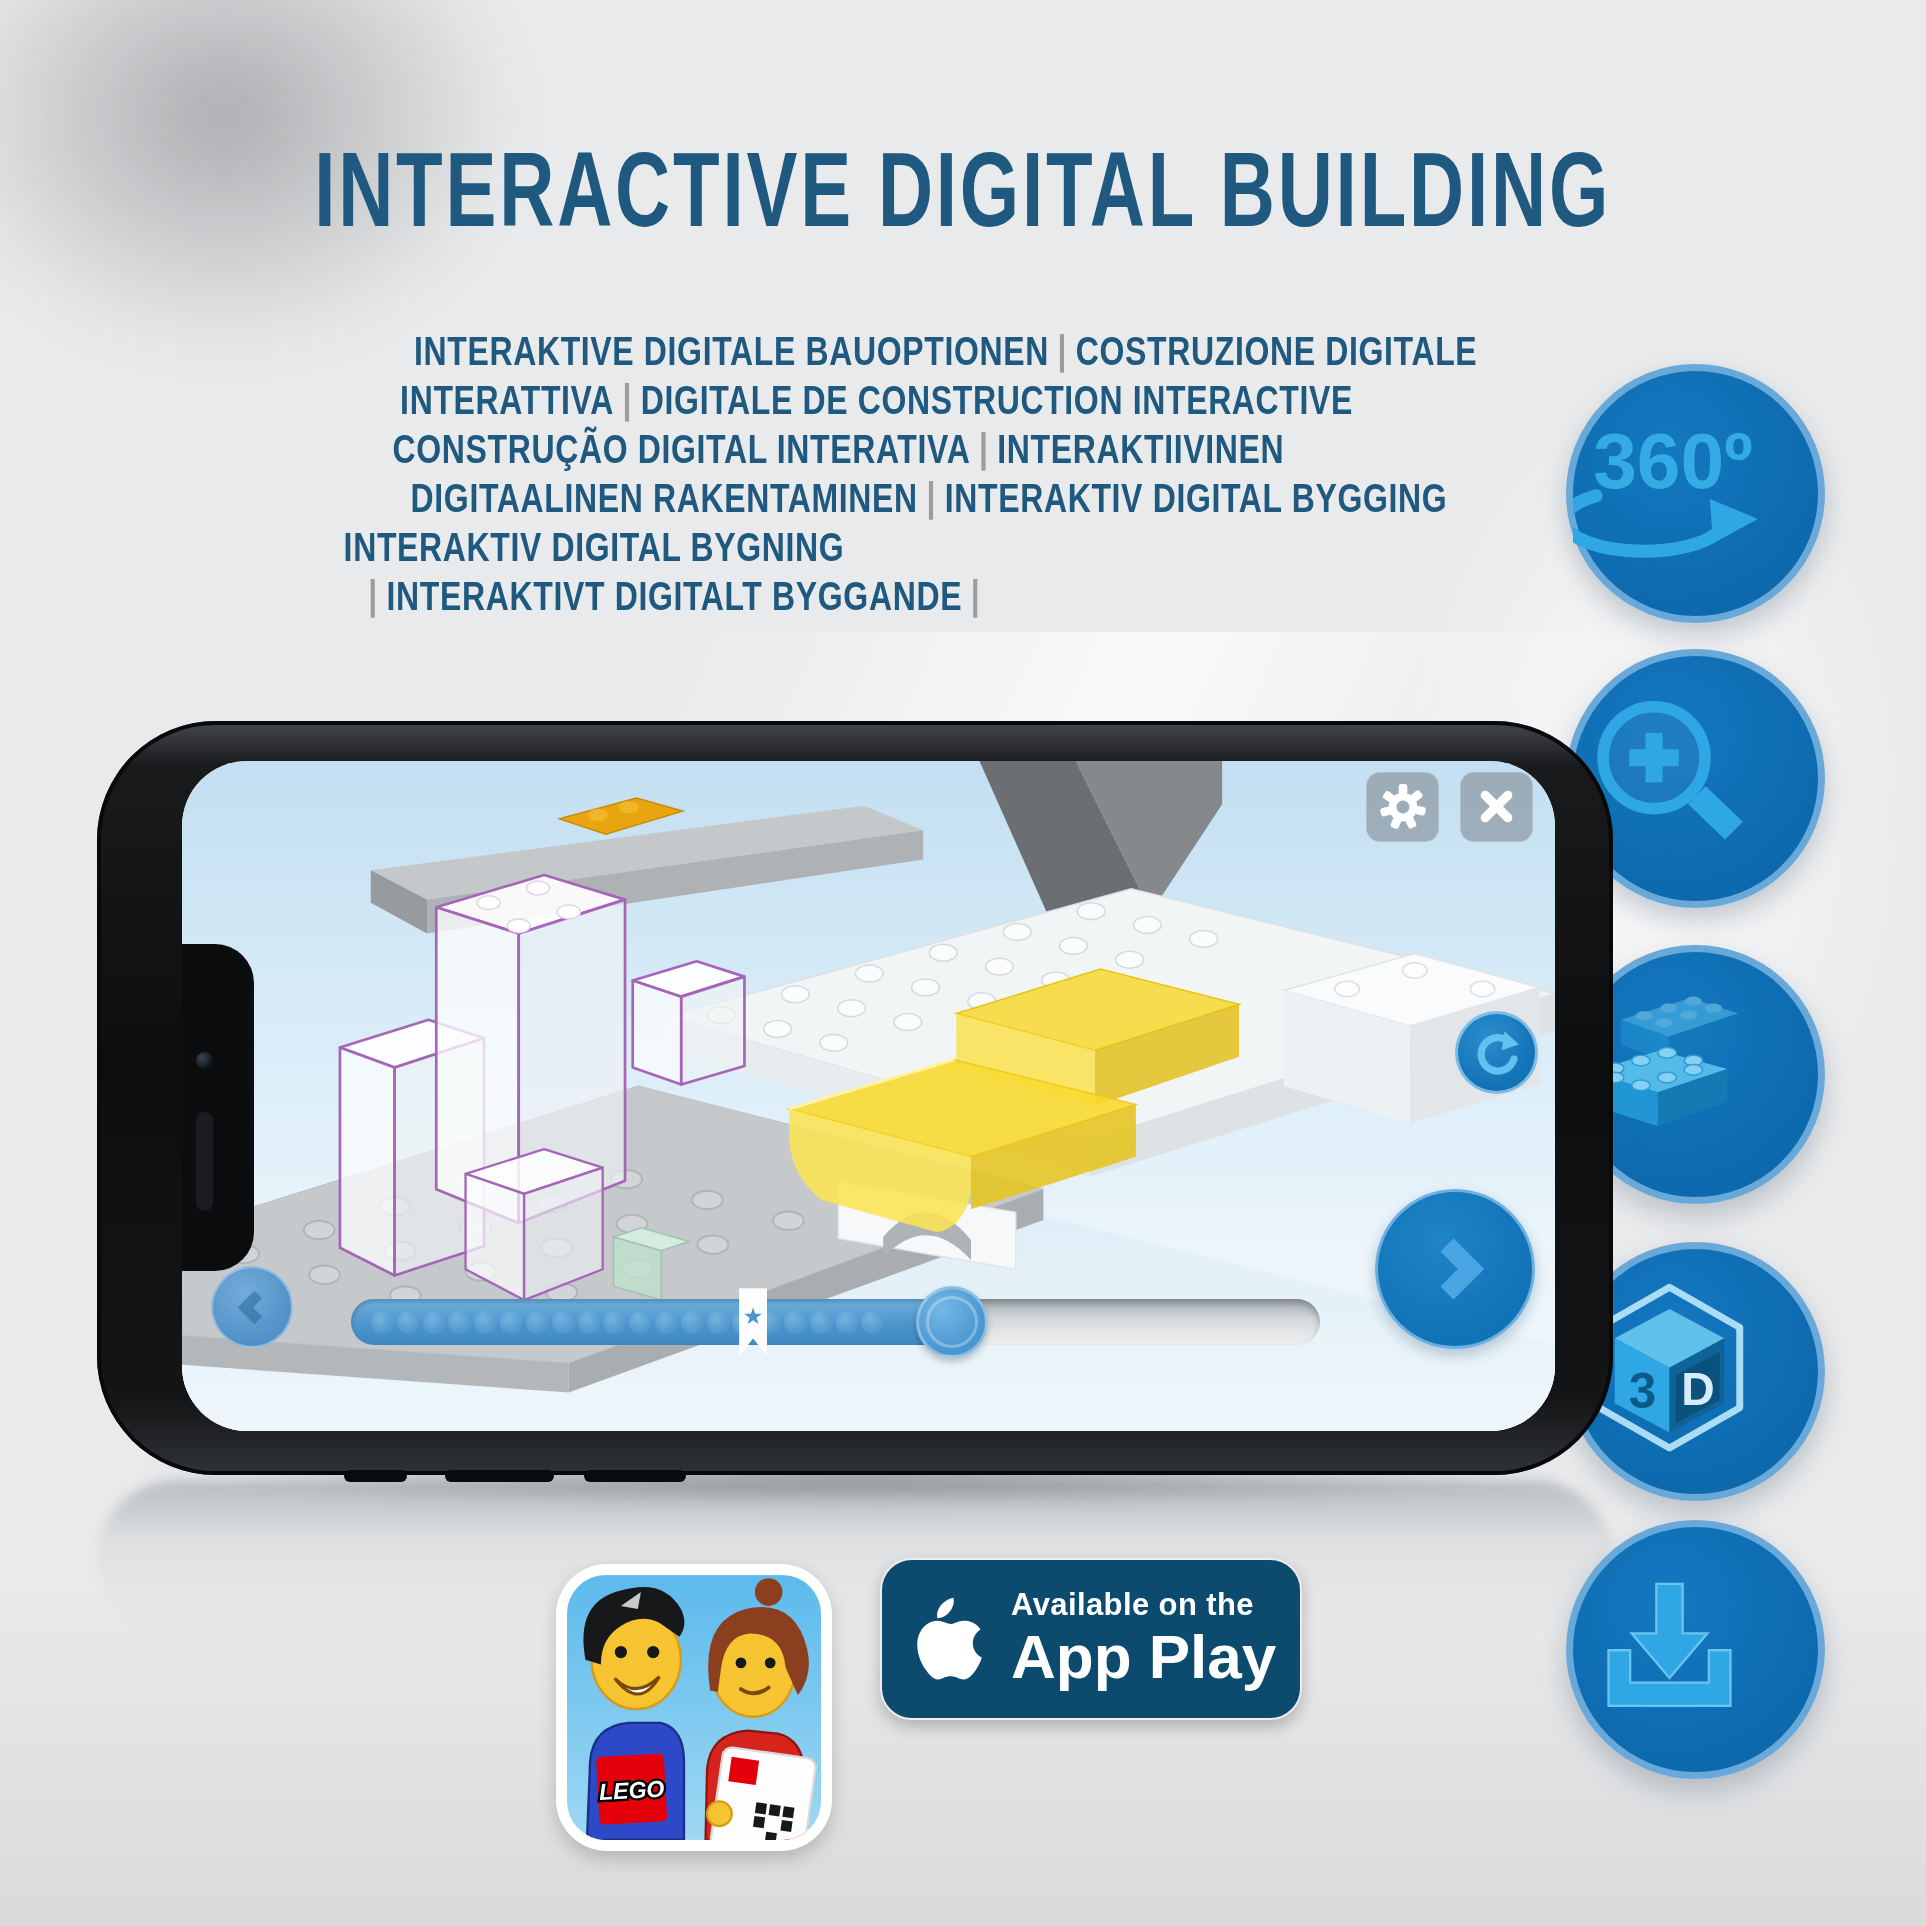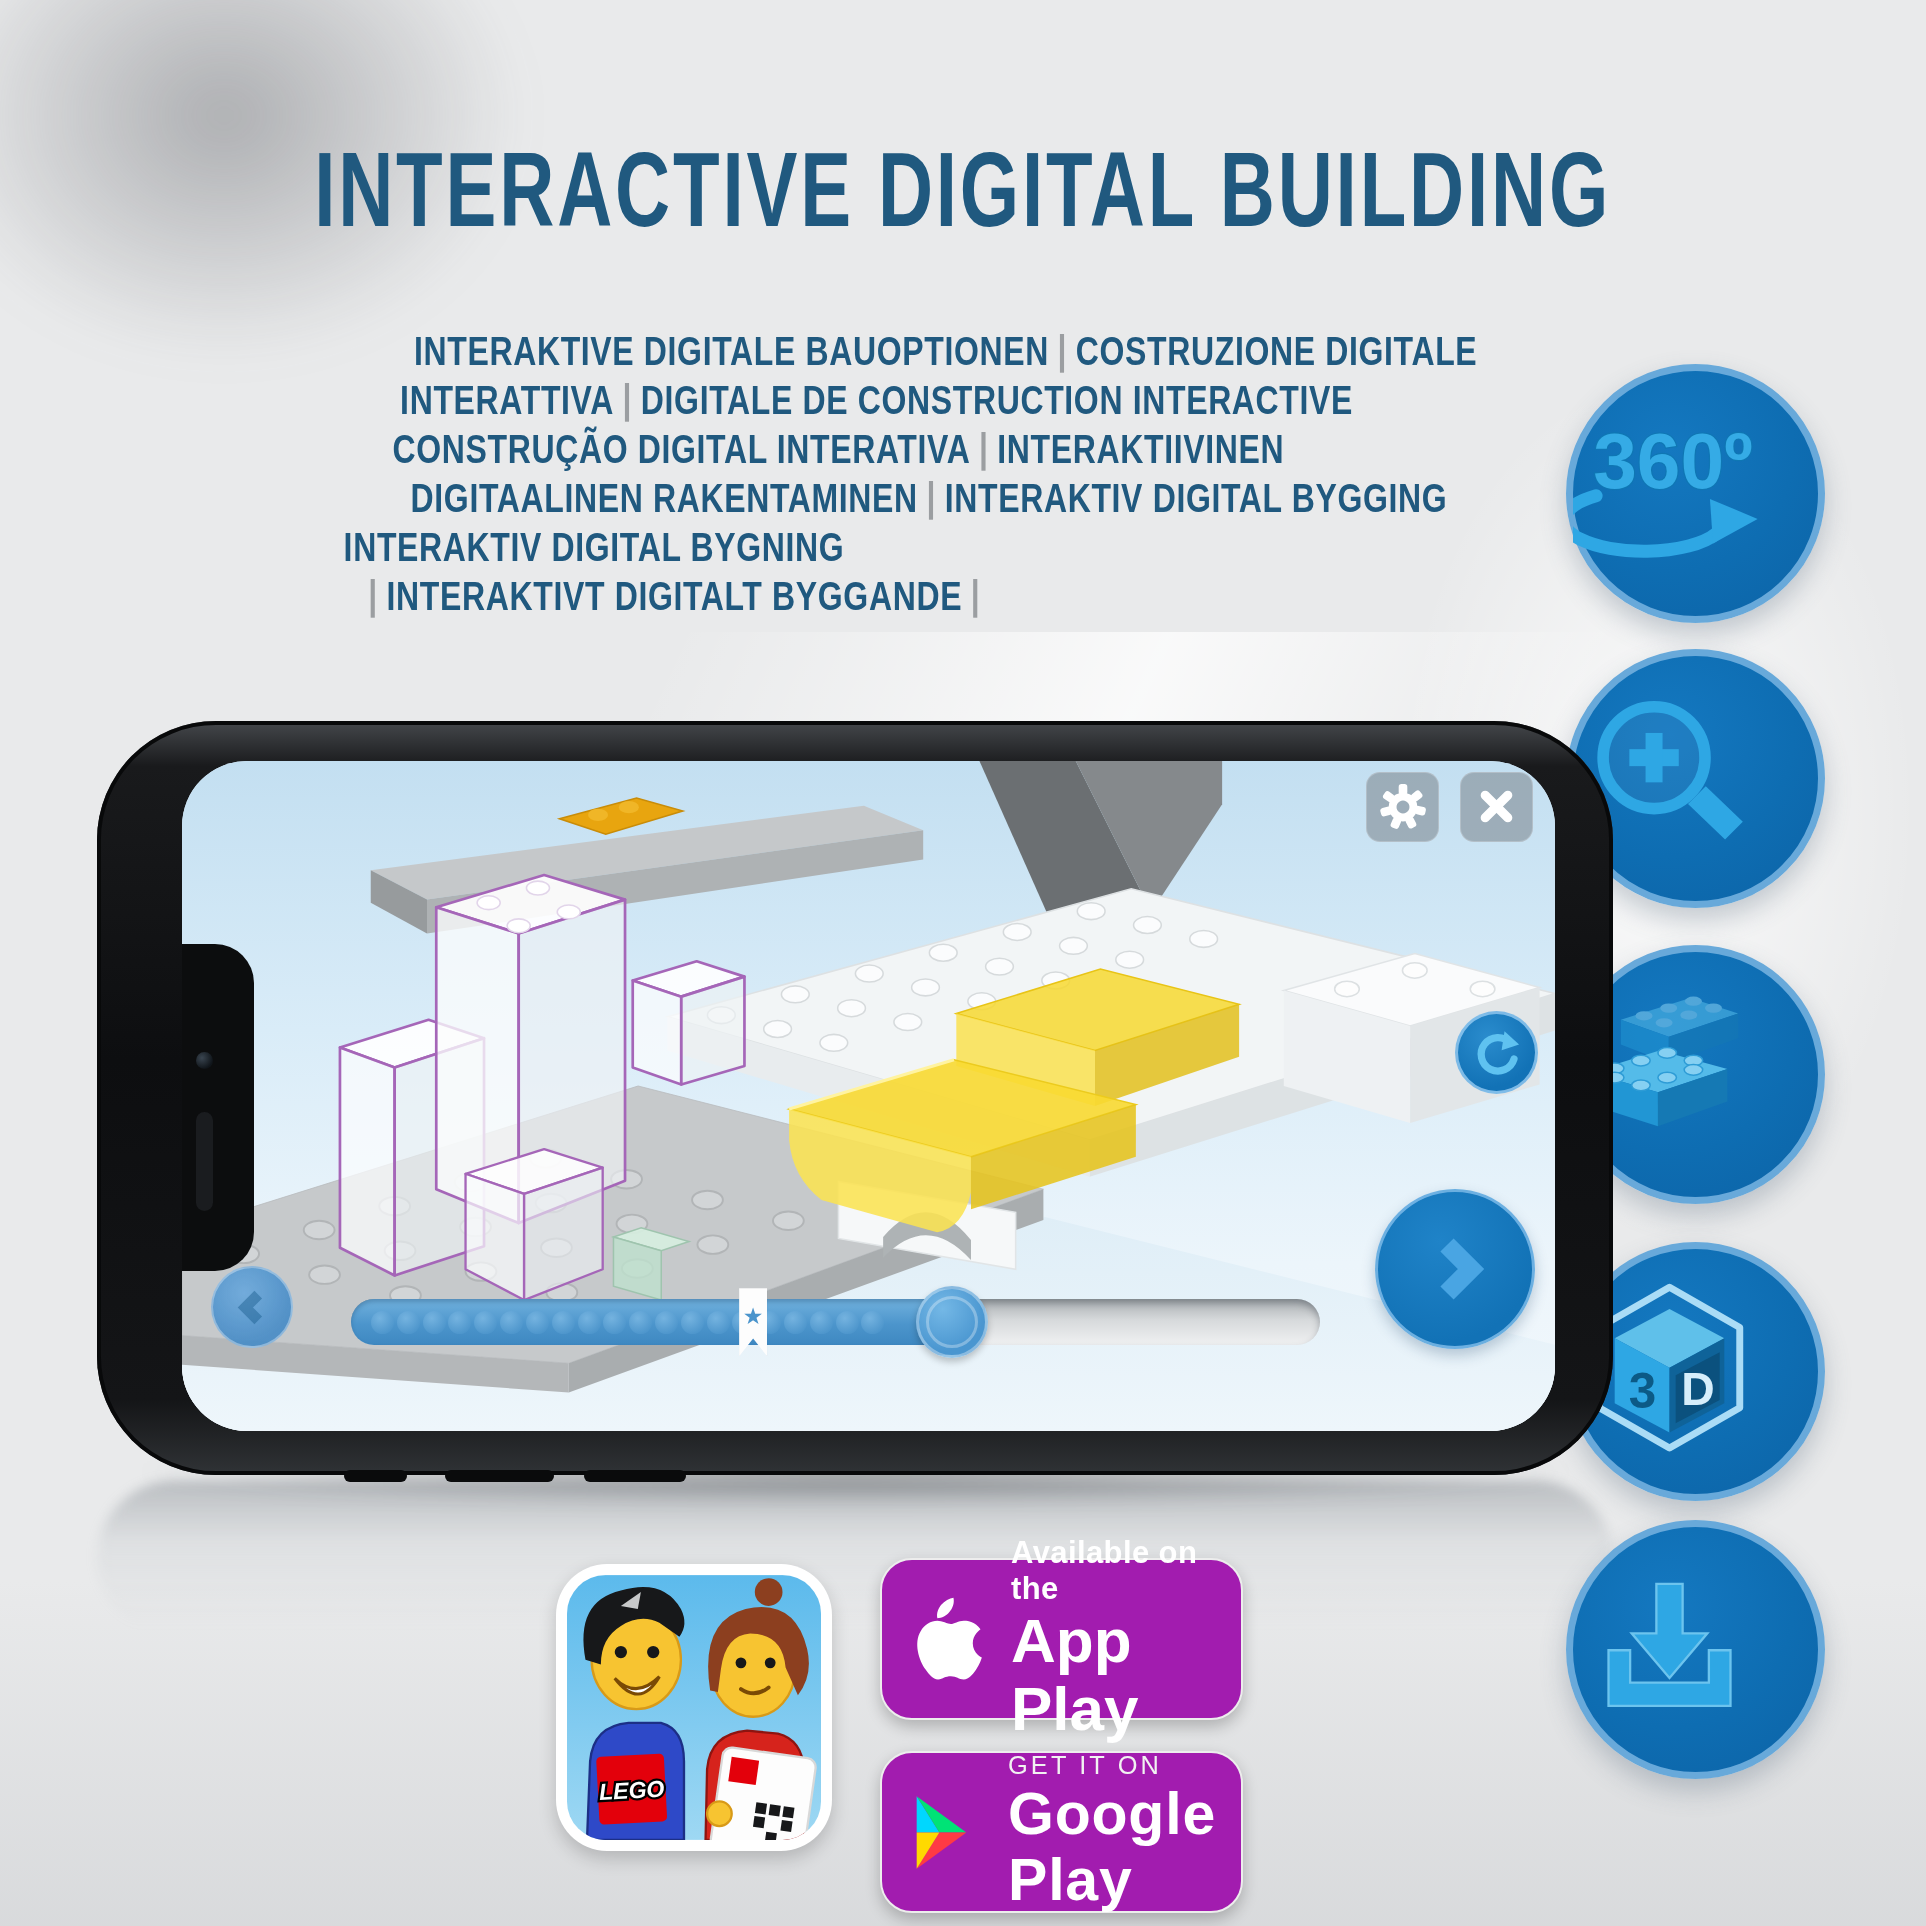--- a/index.html
+++ b/index.html
@@ -89,21 +89,21 @@
   .thumb{position:absolute;top:-13px;width:72px;height:72px;border-radius:50%;
     background:radial-gradient(circle at 36% 30%,#74b8e6,#4a96d0 68%);
     border:3.1px solid rgba(255,255,255,.35);box-sizing:border-box;box-shadow:0 3.9px 7.7px rgba(0,0,0,.22);}
   .thumb::after{content:"";position:absolute;inset:7px;border-radius:50%;
     border:3.1px solid rgba(255,255,255,.30);}
 
   
   .app-icon{position:absolute;left:556px;top:1564px;width:276px;height:287px;z-index:6;
     background:#fff;border-radius:51px;box-shadow:0 7.7px 18.5px rgba(0,0,0,.18);
     display:flex;align-items:center;justify-content:center;}
-  .badge{position:absolute;left:880px;width:363px;height:162px;z-index:6;background:#a21caf;
+  .badge{position:absolute;left:880px;width:422px;height:162px;z-index:6;background:#0c4a6e;
     border:2.3px solid #ededed;border-radius:32px;box-sizing:border-box;color:#fff;
     display:flex;align-items:center;box-shadow:0 6.2px 15.4px rgba(0,0,0,.22);}
   .badge-appstore{top:1558px;} .badge-gplay{top:1751px;}
   .badge .logo{margin-left:29px;flex:0 0 auto;display:flex;}
   .badge .txt{margin-left:26px;display:flex;flex-direction:column;}
   .badge-appstore .l1{font-size:31px;font-weight:bold;letter-spacing:0.4px;}
   .badge-appstore .l2{font-size:62px;font-weight:bold;letter-spacing:0;margin-top:0px;line-height:68px;}
   .badge-gplay .l1{font-size:25.4px;font-weight:normal;letter-spacing:3.1px;color:#f2f2f2;}
   .badge-gplay .l2{font-size:59px;font-weight:bold;letter-spacing:0.8px;line-height:66px;margin-top:1.5px;}
 </style>
@@ -458,28 +458,14 @@
           C 71,122 74,127 82,127 C 90,127 96,119 101,112 C 107,103 110,94 110,93 C 110,93 96,87 96,71
           C 96,57 107,50 108,49 C 100,38 88,36 84,36 C 75,35 67,41 62,41 C 57,41 48,36 41,36 Z"></path>
       </svg>
     </span>
     <span class="txt">
       <span class="l1">Available on the</span>
       <span class="l2">App Play</span>
     </span>
   </div>
 
-  <div class="badge badge-gplay">
-    <span class="logo">
-      <svg width="71" height="79" viewBox="0 0 100 110">
-        <polygon points="8,4 40,55 8,55" fill="#00d7fe"></polygon>
-        <polygon points="8,4 78,55 40,55" fill="#00e376"></polygon>
-        <polygon points="8,106 78,55 40,55" fill="#ff3a44"></polygon>
-        <polygon points="8,106 40,55 8,55" fill="#ffd900"></polygon>
-      </svg>
-    </span>
-    <span class="txt">
-      <span class="l1">GET IT ON</span>
-      <span class="l2">Google Play</span>
-    </span>
-  </div>
 </div>
 
 
 </body></html>

